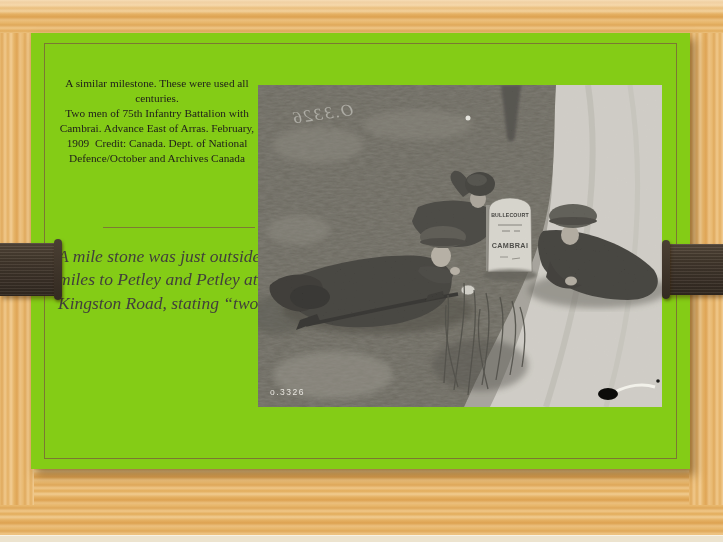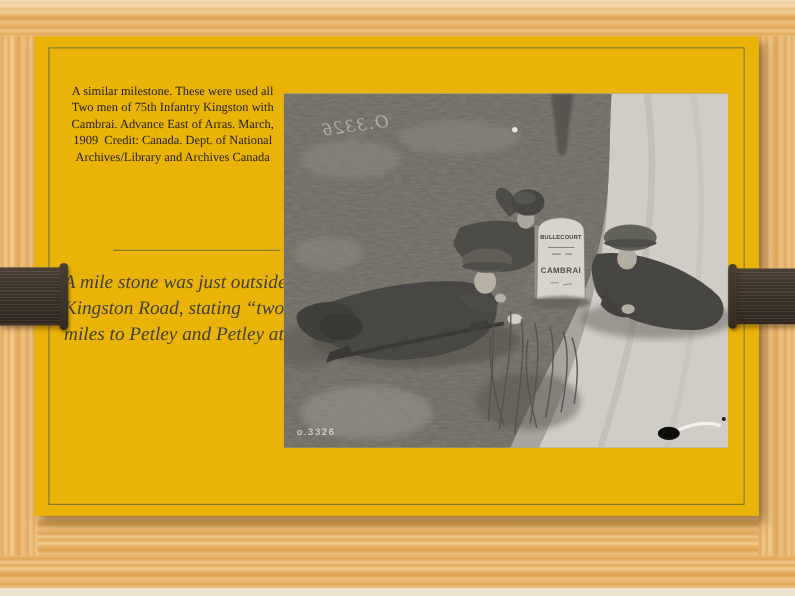--- a/index.html
+++ b/index.html
@@ -24,21 +24,21 @@
   }
   .bg-side.left{left:0;}
   .bg-side.right{left:689px;}
   .bg-bottom-strip{
     position:absolute;left:0;top:535px;width:723px;height:7px;
     background:#ece3ce;border-top:1px solid rgba(255,250,240,.7);
   }
   
   .card{
     position:absolute;left:31px;top:33px;width:659px;height:436px;
-    background:#eab308;
+    background:#84cc16;
     box-shadow:5px 6px 9px rgba(84,52,12,.5);
     z-index:2;
   }
   .card-border{
     position:absolute;left:13px;right:13px;top:10px;bottom:10px;
     border:1px solid #7b7833;pointer-events:none;
   }
   
   .caption{
     position:absolute;left:21px;top:43px;width:210px;
@@ -47,21 +47,21 @@
   }
   .caption div{white-space:pre;}
   
   .divider{
     position:absolute;left:72px;top:194px;width:152px;height:0;
     border-top:1px solid #7d7a35;
   }
   
   .quote{
     position:absolute;left:27px;top:212px;width:200px;
-    text-align:right;color:#413f3c;font-style:italic;
+    text-align:left;color:#413f3c;font-style:italic;
     font-size:17.5px;line-height:23.4px;
   }
   .quote div{white-space:pre;}
   
   .photo{
     position:absolute;left:227px;top:52px;width:404px;height:322px;
     background:#a5a29a;overflow:hidden;
   }
   .photo svg{display:block;}
   
@@ -93,32 +93,33 @@
   <div class="bg-base"></div>
   <div class="bg-side left"></div>
   <div class="bg-side right"></div>
   <div class="bg-bottom-strip"></div>
 
   <div class="card">
     <div class="card-border"></div>
 
     <div class="caption">
       <div>A similar milestone. These were used all</div>
-      <div>Two men of 75th Infantry Kingston with</div>
-      <div>Cambrai. Advance East of Arras. March,</div>
+      <div>centuries.</div>
+      <div>Two men of 75th Infantry Battalion with</div>
+      <div>Cambrai. Advance East of Arras. February,</div>
       <div>1909  Credit: Canada. Dept. of National</div>
-      <div>Archives/Library and Archives Canada</div>
+      <div>Defence/October and Archives Canada</div>
     </div>
 
     <div class="divider"></div>
 
     <div class="quote">
       <div>A mile stone was just outside</div>
+      <div>miles to Petley and Petley at</div>
       <div>Kingston Road, stating “two</div>
-      <div>miles to Petley and Petley at</div>
     </div>
 
     <div class="photo">
       <svg width="404" height="322" viewBox="0 0 404 322" xmlns="http://www.w3.org/2000/svg">
         <defs>
           <filter id="fGrain" x="0" y="0" width="100%" height="100%">
             <feTurbulence type="fractalNoise" baseFrequency="0.9" numOctaves="2" stitchTiles="stitch"></feTurbulence>
             <feColorMatrix type="matrix" values="0 0 0 0 0.45  0 0 0 0 0.45  0 0 0 0 0.42  0.9 0.9 0.9 0 0"></feColorMatrix>
           </filter>
           <filter id="fGrass" x="-5%" y="-5%" width="110%" height="110%">

